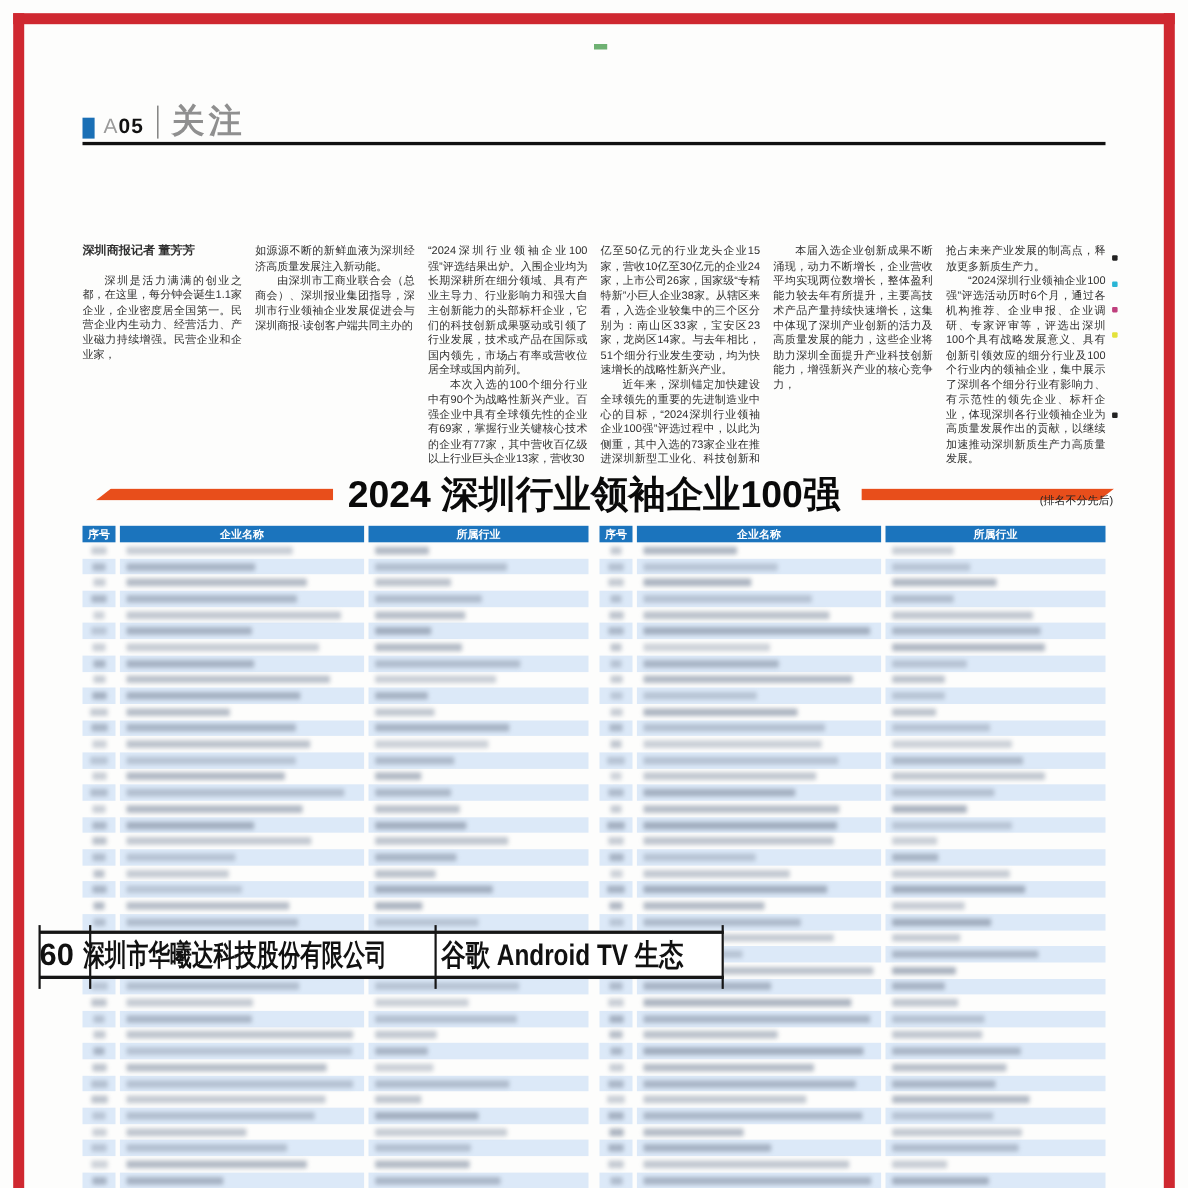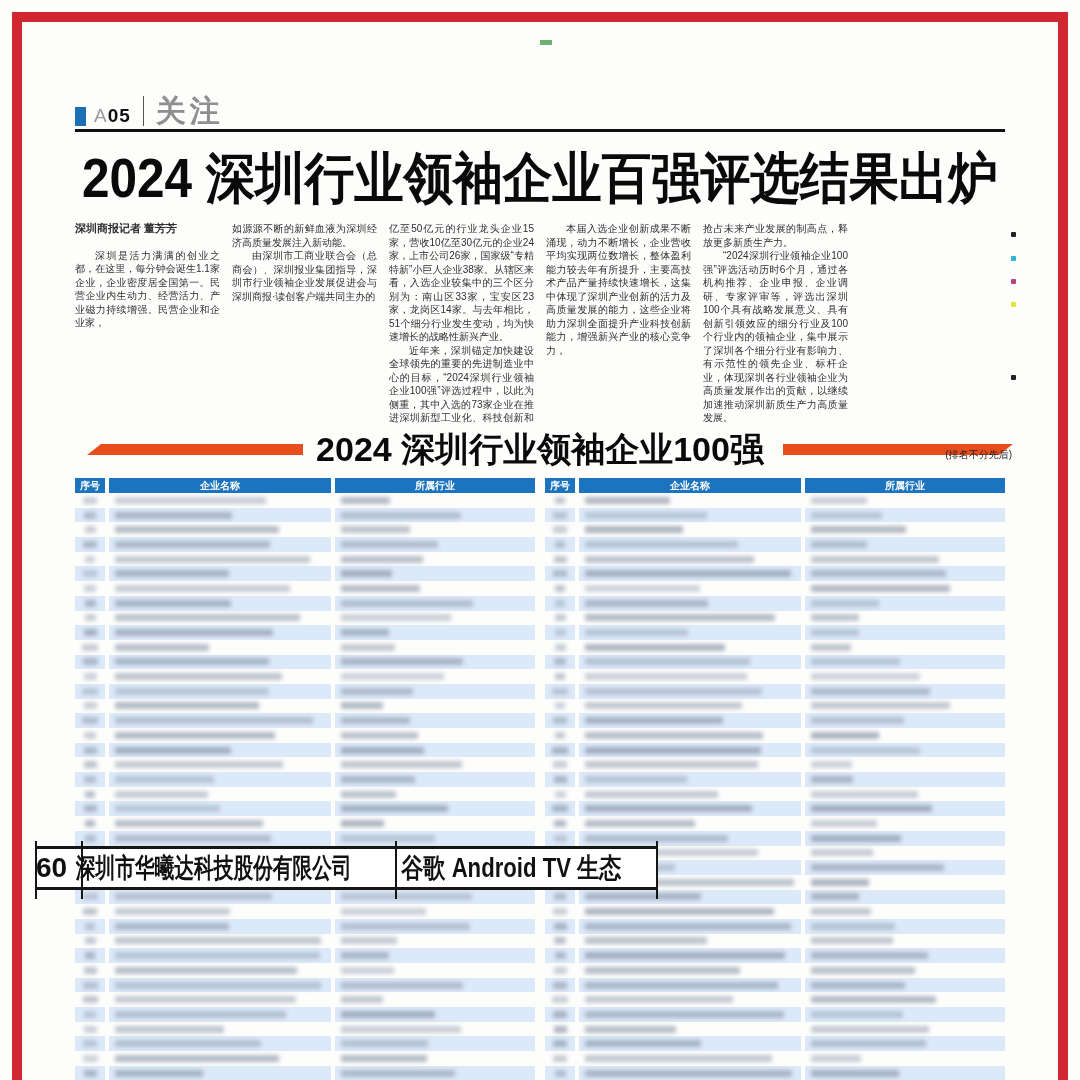--- a/index.html
+++ b/index.html
@@ -81,32 +81,33 @@
   <header class="masthead">
     <div class="mast-left">
       <span class="blue-tick"></span>
       <span class="page-no"><span class="a">A</span><span class="n">05</span></span>
       <span class="mast-divider"></span>
       <span class="section-name">关注</span>
     </div>
   </header>
   <div class="black-rule"></div>
 
-  <div class="headline-wrap">
-    <h1 class="headline" style="margin:0">2024 深圳行业领袖企业百强评选结果出炉</h1>
-  </div>
 
   <section class="article" id="columns">
       <div class="col">
         <p class="byline">深圳商报记者 董芳芳</p>
         <p class="ind">深圳是活力满满的创业之都，在这里，每分钟会诞生1.1家企业，企业密度居全国第一。民营企业内生动力、经营活力、产业磁力持续增强。民营企业和企业家，</p>
       </div>
       <div class="col">
         <p>如源源不断的新鲜血液为深圳经济高质量发展注入新动能。</p>
         <p class="ind">由深圳市工商业联合会（总商会）、深圳报业集团指导，深圳市行业领袖企业发展促进会与深圳商报·读创客户端共同主办的</p>
+      </div>
+      <div class="col">
+        <p>“2024深圳行业领袖企业100强”评选结果出炉。入围企业均为长期深耕所在细分领域、具有产业主导力、行业影响力和强大自主创新能力的头部标杆企业，它们的科技创新成果驱动或引领了行业发展，技术或产品在国际或国内领先，市场占有率或营收位居全球或国内前列。</p>
+        <p class="ind">本次入选的100个细分行业中有90个为战略性新兴产业。百强企业中具有全球领先性的企业有69家，掌握行业关键核心技术的企业有77家，其中营收百亿级以上行业巨头企业13家，营收30</p>
       </div>
       <div class="col">
         <p>亿至50亿元的行业龙头企业15家，营收10亿至30亿元的企业24家，上市公司26家，国家级“专精特新”小巨人企业38家。从辖区来看，入选企业较集中的三个区分别为：南山区33家，宝安区23家，龙岗区14家。与去年相比，51个细分行业发生变动，均为快速增长的战略性新兴产业。</p>
         <p class="ind">近年来，深圳锚定加快建设全球领先的重要的先进制造业中心的目标，“2024深圳行业领袖企业100强”评选过程中，以此为侧重，其中入选的73家企业在推进深圳新型工业化、科技创新和产</p>
       </div>
       <div class="col">
         <p class="ind">本届入选企业创新成果不断涌现，动力不断增长，企业营收平均实现两位数增长，整体盈利能力较去年有所提升，主要高技术产品产量持续快速增长，这集中体现了深圳产业创新的活力及高质量发展的能力，这些企业将助力深圳全面提升产业科技创新能力，增强新兴产业的核心竞争力，</p>
       </div>
       <div class="col">
         <p>抢占未来产业发展的制高点，释放更多新质生产力。</p>

